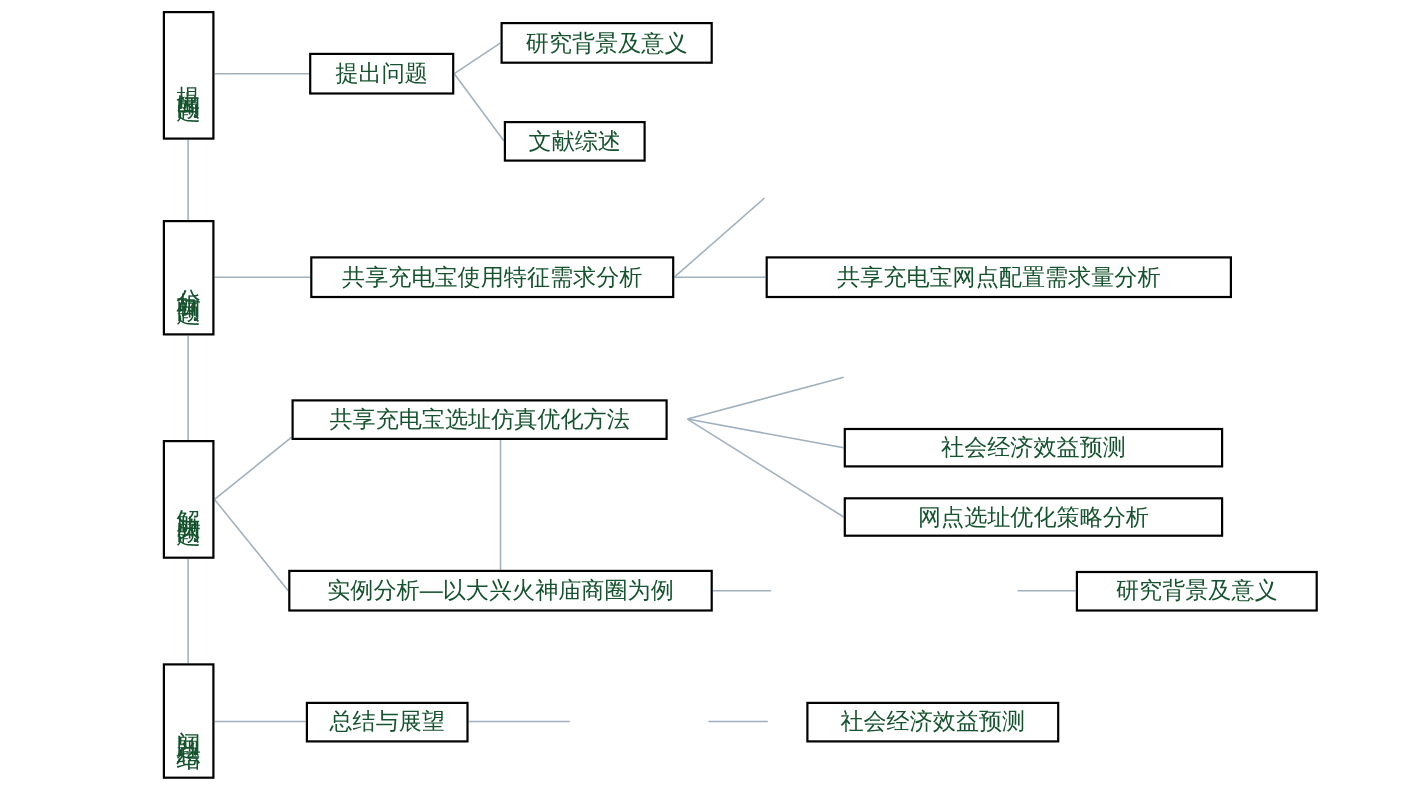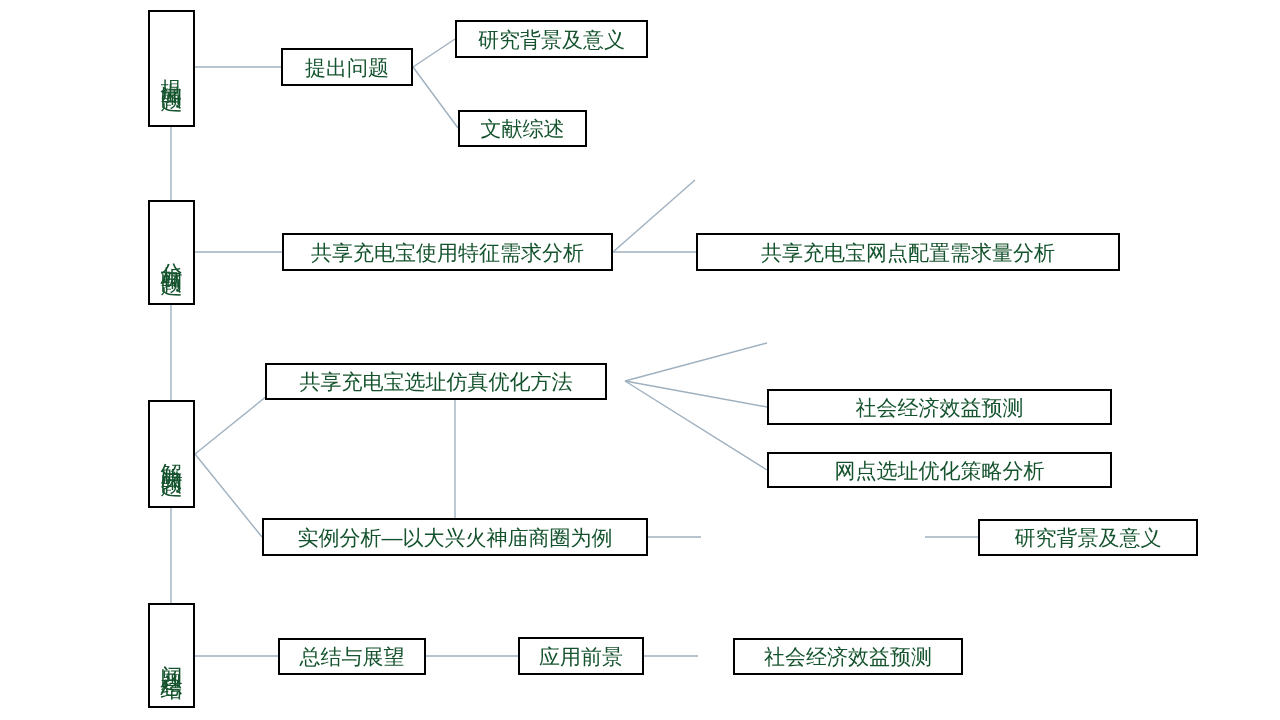--- a/index.html
+++ b/index.html
@@ -120,20 +120,17 @@
   <div class="box" style="left:767px; top:452px; width:345px; height:36px;">
     <span>网点选址优化策略分析</span>
   </div>
   <div class="box" style="left:978px; top:519px; width:220px; height:37px;">
     <span>研究背景及意义</span>
   </div>
 
   <div class="box" style="left:278px; top:638px; width:148px; height:37px;">
     <span>总结与展望</span>
   </div>
-  <div class="box" style="left:518px; top:637px; width:126px; height:38px;">
-    <span>应用前景</span>
-  </div>
   <div class="box" style="left:698px; top:638px; width:230px; height:37px;margin-left:35px;">
     <span>社会经济效益预测</span>
   </div>
 
 </div>
 
 </body></html>

